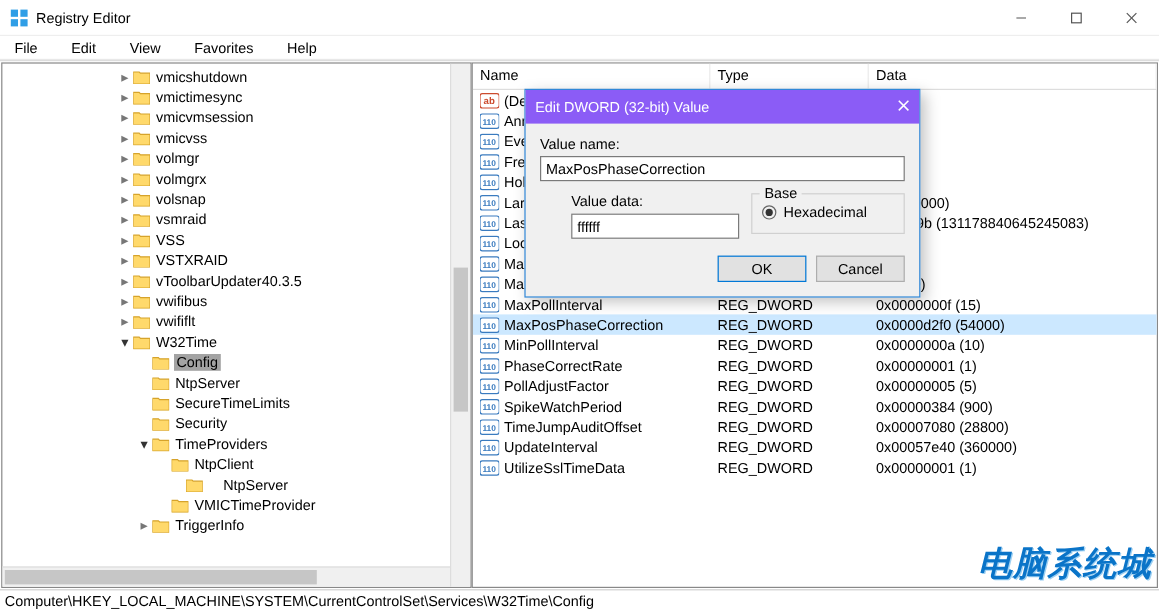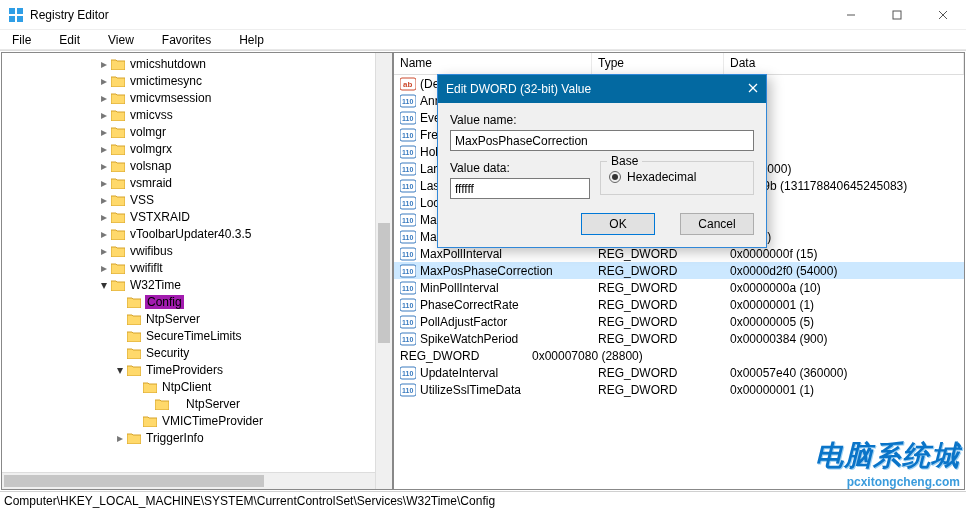--- a/index.html
+++ b/index.html
@@ -22,21 +22,21 @@
 .treepane { width:392px; border:1px solid #888; margin:1px 0 1px 1px; overflow:auto; position:relative; }
 .listpane { flex:1; border:1px solid #888; margin:1px 1px 1px 0; overflow:hidden; position:relative; }
 
 
 .tree { padding:2px 0 2px 0; }
 .node { display:flex; align-items:center; height:17px; white-space:nowrap; }
 .chev { width:12px; text-align:center; color:#777; display:inline-block; }
 .chev.open { color:#333; }
 .fold { width:16px; height:14px; display:inline-flex; align-items:center; justify-content:center; margin-right:3px; }
 .fold svg { width:14px; height:12px; }
-.node.sel span.label { background:#a21caf; padding:0 2px; }
+.node.sel span.label { background:#a3a3a3; padding:0 2px; }
 .node span.label { padding:0 1px; }
 
 
 .listhdr { display:flex; height:22px; border-bottom:1px solid #ddd; background:#fff; }
 .listhdr div { padding:3px 6px; border-right:1px solid #eaeaea; font-size:12px; }
 .col-name { width:198px; }
 .col-type { width:132px; }
 .col-data { flex:1; }
 .rows { }
 .row { display:flex; height:17px; align-items:center; }
@@ -46,36 +46,36 @@
 .row .c.type { width:132px; }
 .row .c.data { flex:1; }
 .valico { width:16px; height:16px; margin-right:4px; display:inline-flex; align-items:center; justify-content:center; }
 .valico svg { width:16px; height:14px; }
 
 
 .statusbar { height:16px; border-top:1px solid #d0d0d0; padding:2px 4px; font-size:12px; background:#fff; }
 
 
 .dialog { position:absolute; left:437px; top:74px; width:330px; background:#f0f0f0; border:1px solid #3087d8; box-shadow:4px 4px 12px rgba(0,0,0,.25); }
-.dlg-title { height:28px; background:#0369a1; color:#fff; display:flex; align-items:center; padding:0 8px; font-size:12px; }
+.dlg-title { height:28px; background:#8b5cf6; color:#fff; display:flex; align-items:center; padding:0 8px; font-size:12px; }
 .dlg-title .t { flex:1; }
 .dlg-close { width:40px; text-align:right; }
 .dlg-body { padding:10px 12px 12px 12px; }
 .dlg-label { font-size:12px; margin-bottom:3px; }
 .dlg-input { width:100%; height:21px; border:1px solid #7a7a7a; background:#fff; padding:0 4px; font-size:12px; }
 .dlg-input.ro { background:#fff; color:#000; }
-.dlg-row { display:flex; margin-top:10px; }
+.dlg-row { display:flex; margin-top:10px;margin-left:26px; }
 .dlg-left { width:150px; }
 .dlg-right { flex:1; }
 .groupbox { border:1px solid #d0d0d0; padding:6px 8px 8px 8px; position:relative; margin-top:0; }
 .groupbox .legend { position:absolute; top:-8px; left:6px; background:#f0f0f0; padding:0 4px; font-size:12px; }
 .radio { display:flex; align-items:center; height:18px; font-size:12px; }
 .radio .r { width:12px; height:12px; border:1px solid #666; border-radius:50%; margin-right:6px; display:inline-flex; align-items:center; justify-content:center; }
 .radio .r.on::after { content:""; width:6px; height:6px; background:#333; border-radius:50%; }
-.dlg-btns { display:flex; justify-content:flex-end; gap:25px; margin-top:14px;text-align:center; }
+.dlg-btns { display:flex; justify-content:flex-end; gap:8px; margin-top:14px;text-align:center; }
 .dlg-btn { width:74px; height:22px; border:1px solid #adadad; background:#e1e1e1; font-size:12px; display:flex; align-items:center; justify-content:center; }
 .dlg-btn.def { border:1px solid #0078d7; }
 
 
 .wm { position:absolute; right:6px; bottom:22px; text-align:right; pointer-events:none; }
 .wm .a { font-size:28px; font-weight:700; color:#0a74c8; font-style:italic; letter-spacing:1px; text-shadow:1px 1px 0 #9dd0f2; }
 .wm .b { font-size:12px; color:#3a9bdc; font-weight:700; }
 
 
 .scroll-v { position:absolute; right:0; top:0; bottom:0; width:17px; background:#f0f0f0; border-left:1px solid #ddd; }
@@ -550,20 +550,29 @@
                 <rect x="0" y="1" width="16" height="12" rx="2" fill="#fff" stroke="#3a7bbf"></rect>
                 <text x="2" y="10" font-size="7" fill="#3a7bbf" font-weight="700">110</text>
               </svg>
             </span>
             <span>SpikeWatchPeriod</span>
           </div>
           <div class="c type">REG_DWORD</div>
           <div class="c data">0x00000384 (900)</div>
         </div>
         <div class="row">
+          <div class="c name">
+            <span class="valico">
+              <svg viewBox="0 0 16 14">
+                <rect x="0" y="1" width="16" height="12" rx="2" fill="#fff" stroke="#3a7bbf"></rect>
+                <text x="2" y="10" font-size="7" fill="#3a7bbf" font-weight="700">110</text>
+              </svg>
+            </span>
+            <span>TimeJumpAuditOffset</span>
+          </div>
           <div class="c type">REG_DWORD</div>
           <div class="c data">0x00007080 (28800)</div>
         </div>
         <div class="row">
           <div class="c name">
             <span class="valico">
               <svg viewBox="0 0 16 14">
                 <rect x="0" y="1" width="16" height="12" rx="2" fill="#fff" stroke="#3a7bbf"></rect>
                 <text x="2" y="10" font-size="7" fill="#3a7bbf" font-weight="700">110</text>
               </svg>
@@ -622,14 +631,13 @@
     </div>
     <div class="dlg-btns">
       <div class="dlg-btn def">OK</div>
       <div class="dlg-btn">Cancel</div>
     </div>
   </div>
 </div>
 
 <div class="wm">
   <div class="a">电脑系统城</div>
-  <div class="b">pcxitongcheng.com</div>
 </div>
 
 </body></html>

